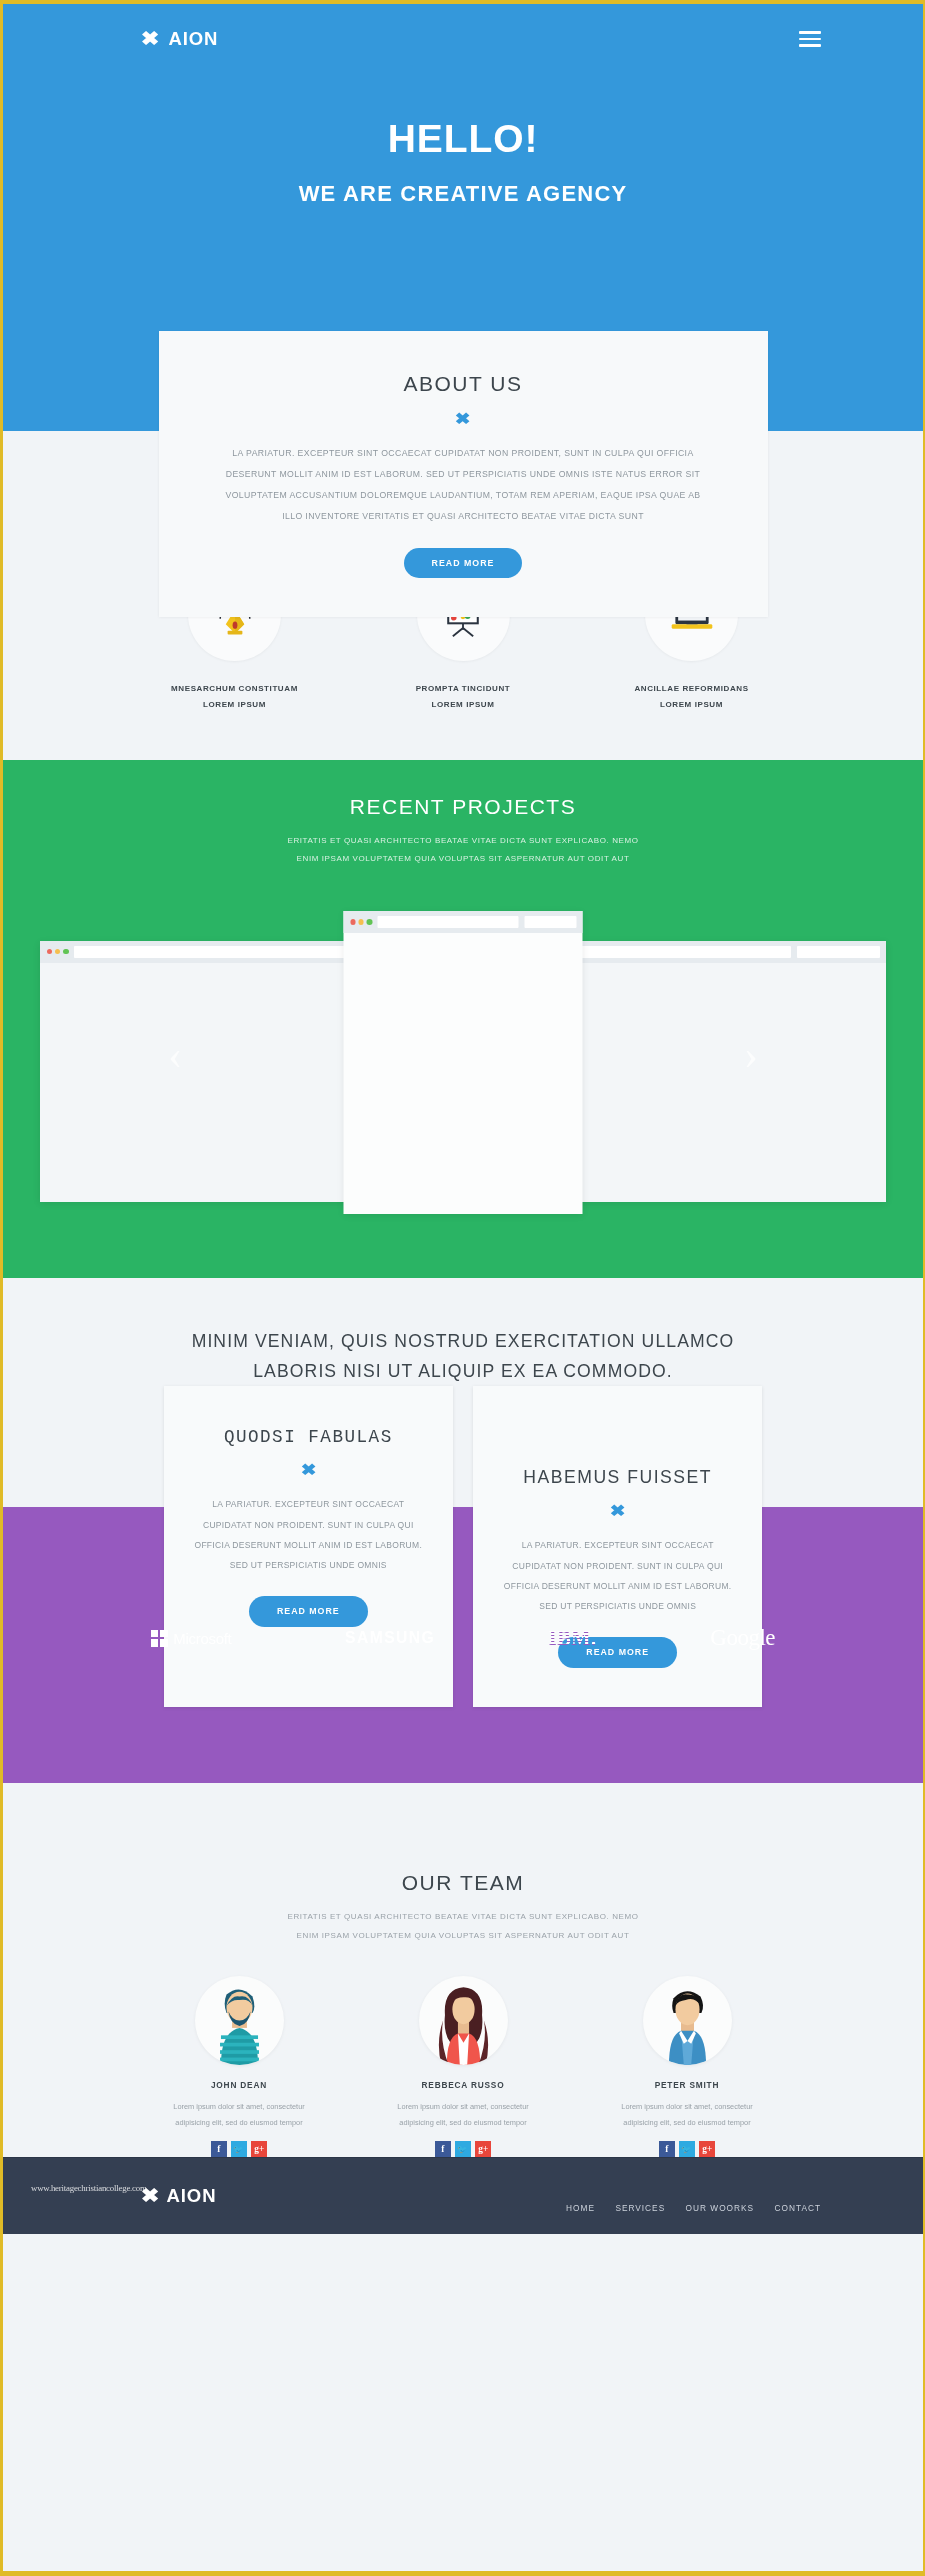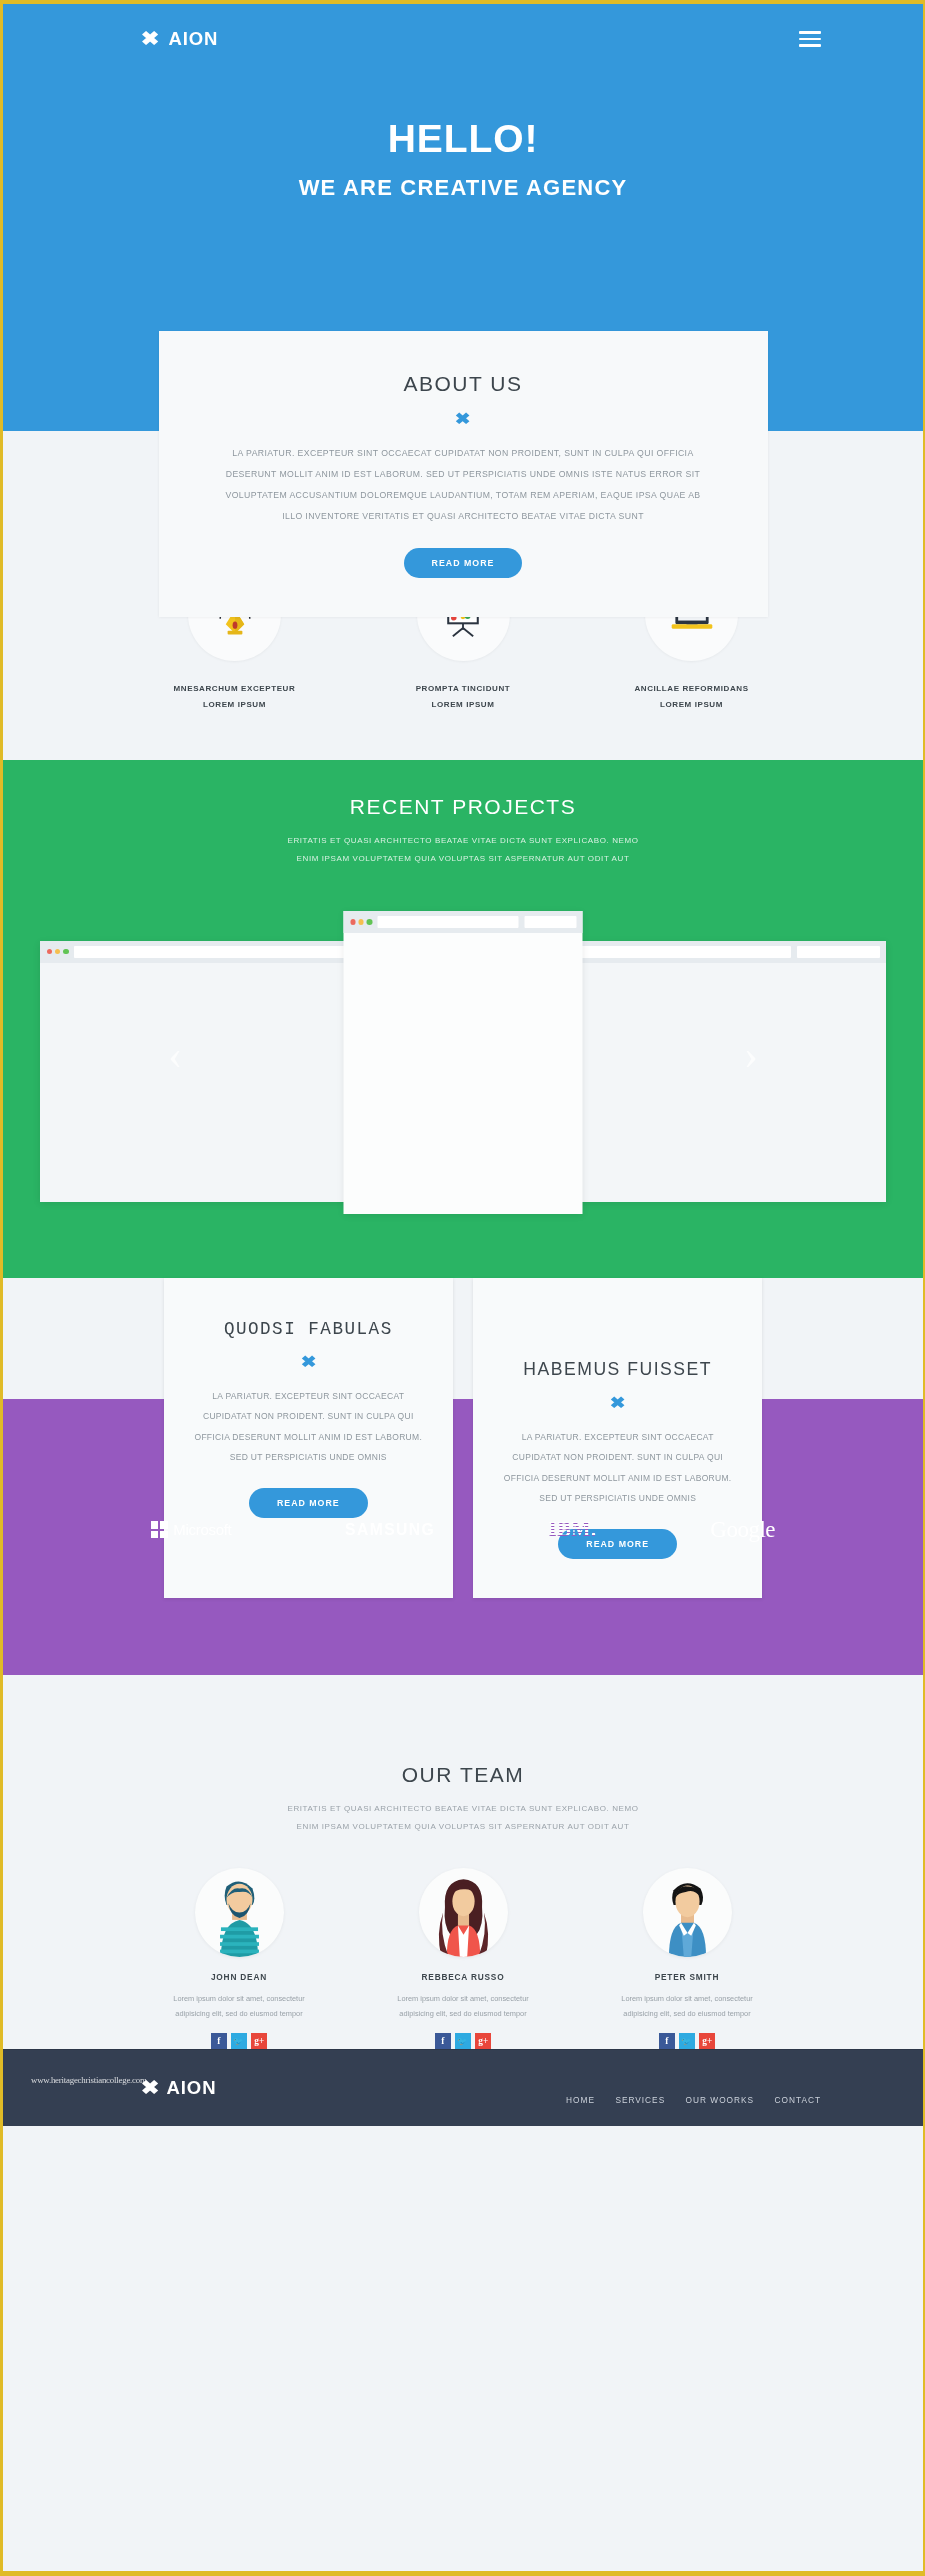--- a/index.html
+++ b/index.html
@@ -68,21 +68,21 @@
   }
   .hero-h1 {
     font-size: 39px;
     font-weight: bold;
     letter-spacing: 0.9px;
   }
   .hero-h2 {
     font-size: 22px;
     font-weight: bold;
     letter-spacing: 1.2px;
-    margin-top: 14px;
+    margin-top: 20px;
   }
 
   
   .about-wrap {
     position: absolute;
     top: 327px;
     left: 0;
     right: 0;
     display: flex;
     justify-content: center;
@@ -451,21 +451,21 @@
           <line x1="13" y1="13" x2="21" y2="13" stroke="#2b2f38" stroke-width="1.4"></line>
           <line x1="31" y1="13" x2="39" y2="13" stroke="#2b2f38" stroke-width="1.4"></line>
           <rect x="21" y="8" width="10" height="10" fill="#e8453c"></rect>
           <path d="M26 20 L36 36 L26 46 L16 36 Z" fill="#f2c31c"></path>
           <path d="M26 20 L36 36 L26 46 Z" fill="#e5b619"></path>
           <ellipse cx="26" cy="37" rx="2.6" ry="4" fill="#c0392b"></ellipse>
           <rect x="18" y="43" width="16" height="4" rx="1" fill="#e5b619"></rect>
         </svg>
       </div>
       <div class="service-title">
-        <div>MNESARCHUM EXCEPTEUR</div>
+        <div>MNESARCHUM CONSTITUAM</div>
         <div>LOREM IPSUM</div>
       </div>
     </div>
 
     <div class="service">
       <div class="circle-icon">
         <svg width="48" height="48" viewBox="0 0 52 52">
           <line x1="26" y1="3" x2="26" y2="10" stroke="#2b3440" stroke-width="2"></line>
           <rect x="7" y="9" width="38" height="4" rx="1" fill="#2b3440"></rect>
           <rect x="10" y="13" width="32" height="22" fill="#fff" stroke="#2b3440" stroke-width="2.2"></rect>
@@ -545,20 +545,24 @@
           <div class="addr" style="flex:1;"></div>
           <div class="addr" style="width:52px;"></div>
         </div>
       </div>
 
       <div class="arrow prev">‹</div>
       <div class="arrow next">›</div>
     </div>
   </section>
 
+  <section class="mid-head">
+    <div>MINIM VENIAM, QUIS NOSTRUD EXERCITATION ULLAMCO</div>
+    <div>LABORIS NISI UT ALIQUIP EX EA COMMODO.</div>
+  </section>
 
   <section class="purple-zone">
     <div class="purple-band"></div>
 
     <div class="dual-cards">
       <div class="dual-card">
         <div class="sec-title" style="font-size:17.6px;font-family:Liberation Mono, monospace;">QUODSI FABULAS</div>
         <div class="x-divider">✖</div>
         <p class="dual-body">LA PARIATUR. EXCEPTEUR SINT OCCAECAT CUPIDATAT NON PROIDENT. SUNT IN CULPA QUI OFFICIA DESERUNT MOLLIT ANIM ID EST LABORUM. SED UT PERSPICIATIS UNDE OMNIS</p>
         <button class="btn-readmore">READ MORE</button>

